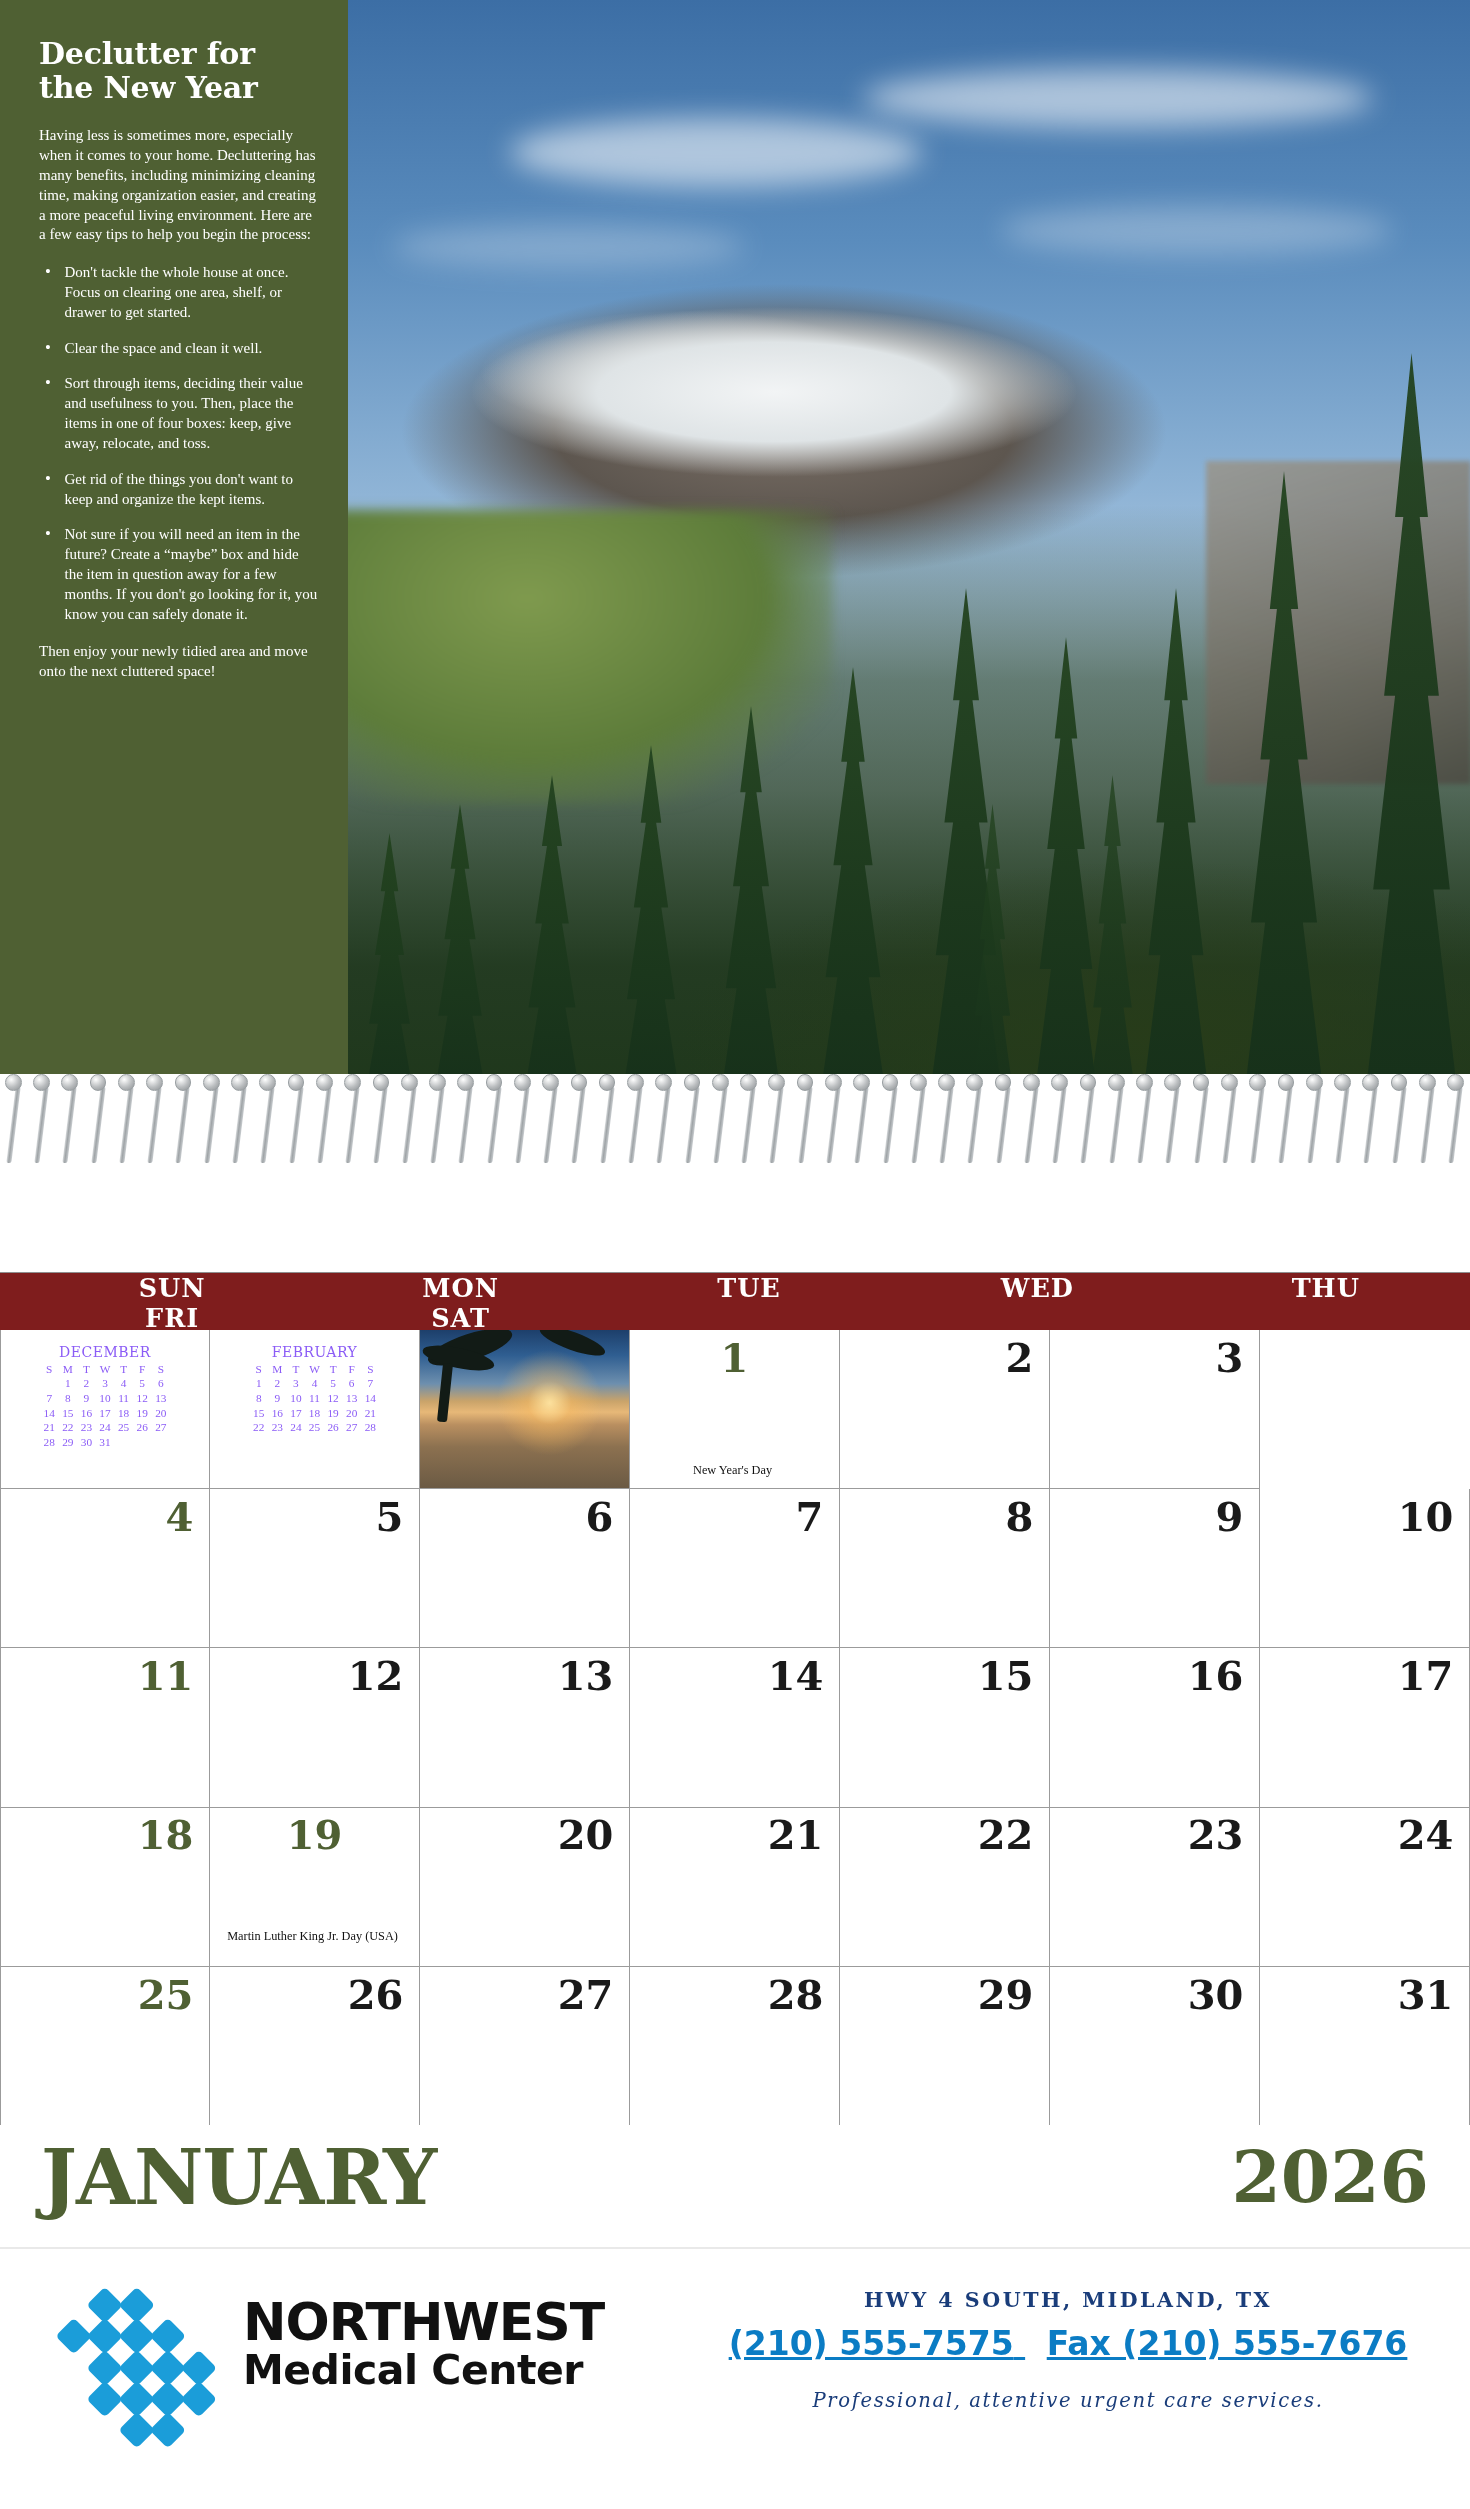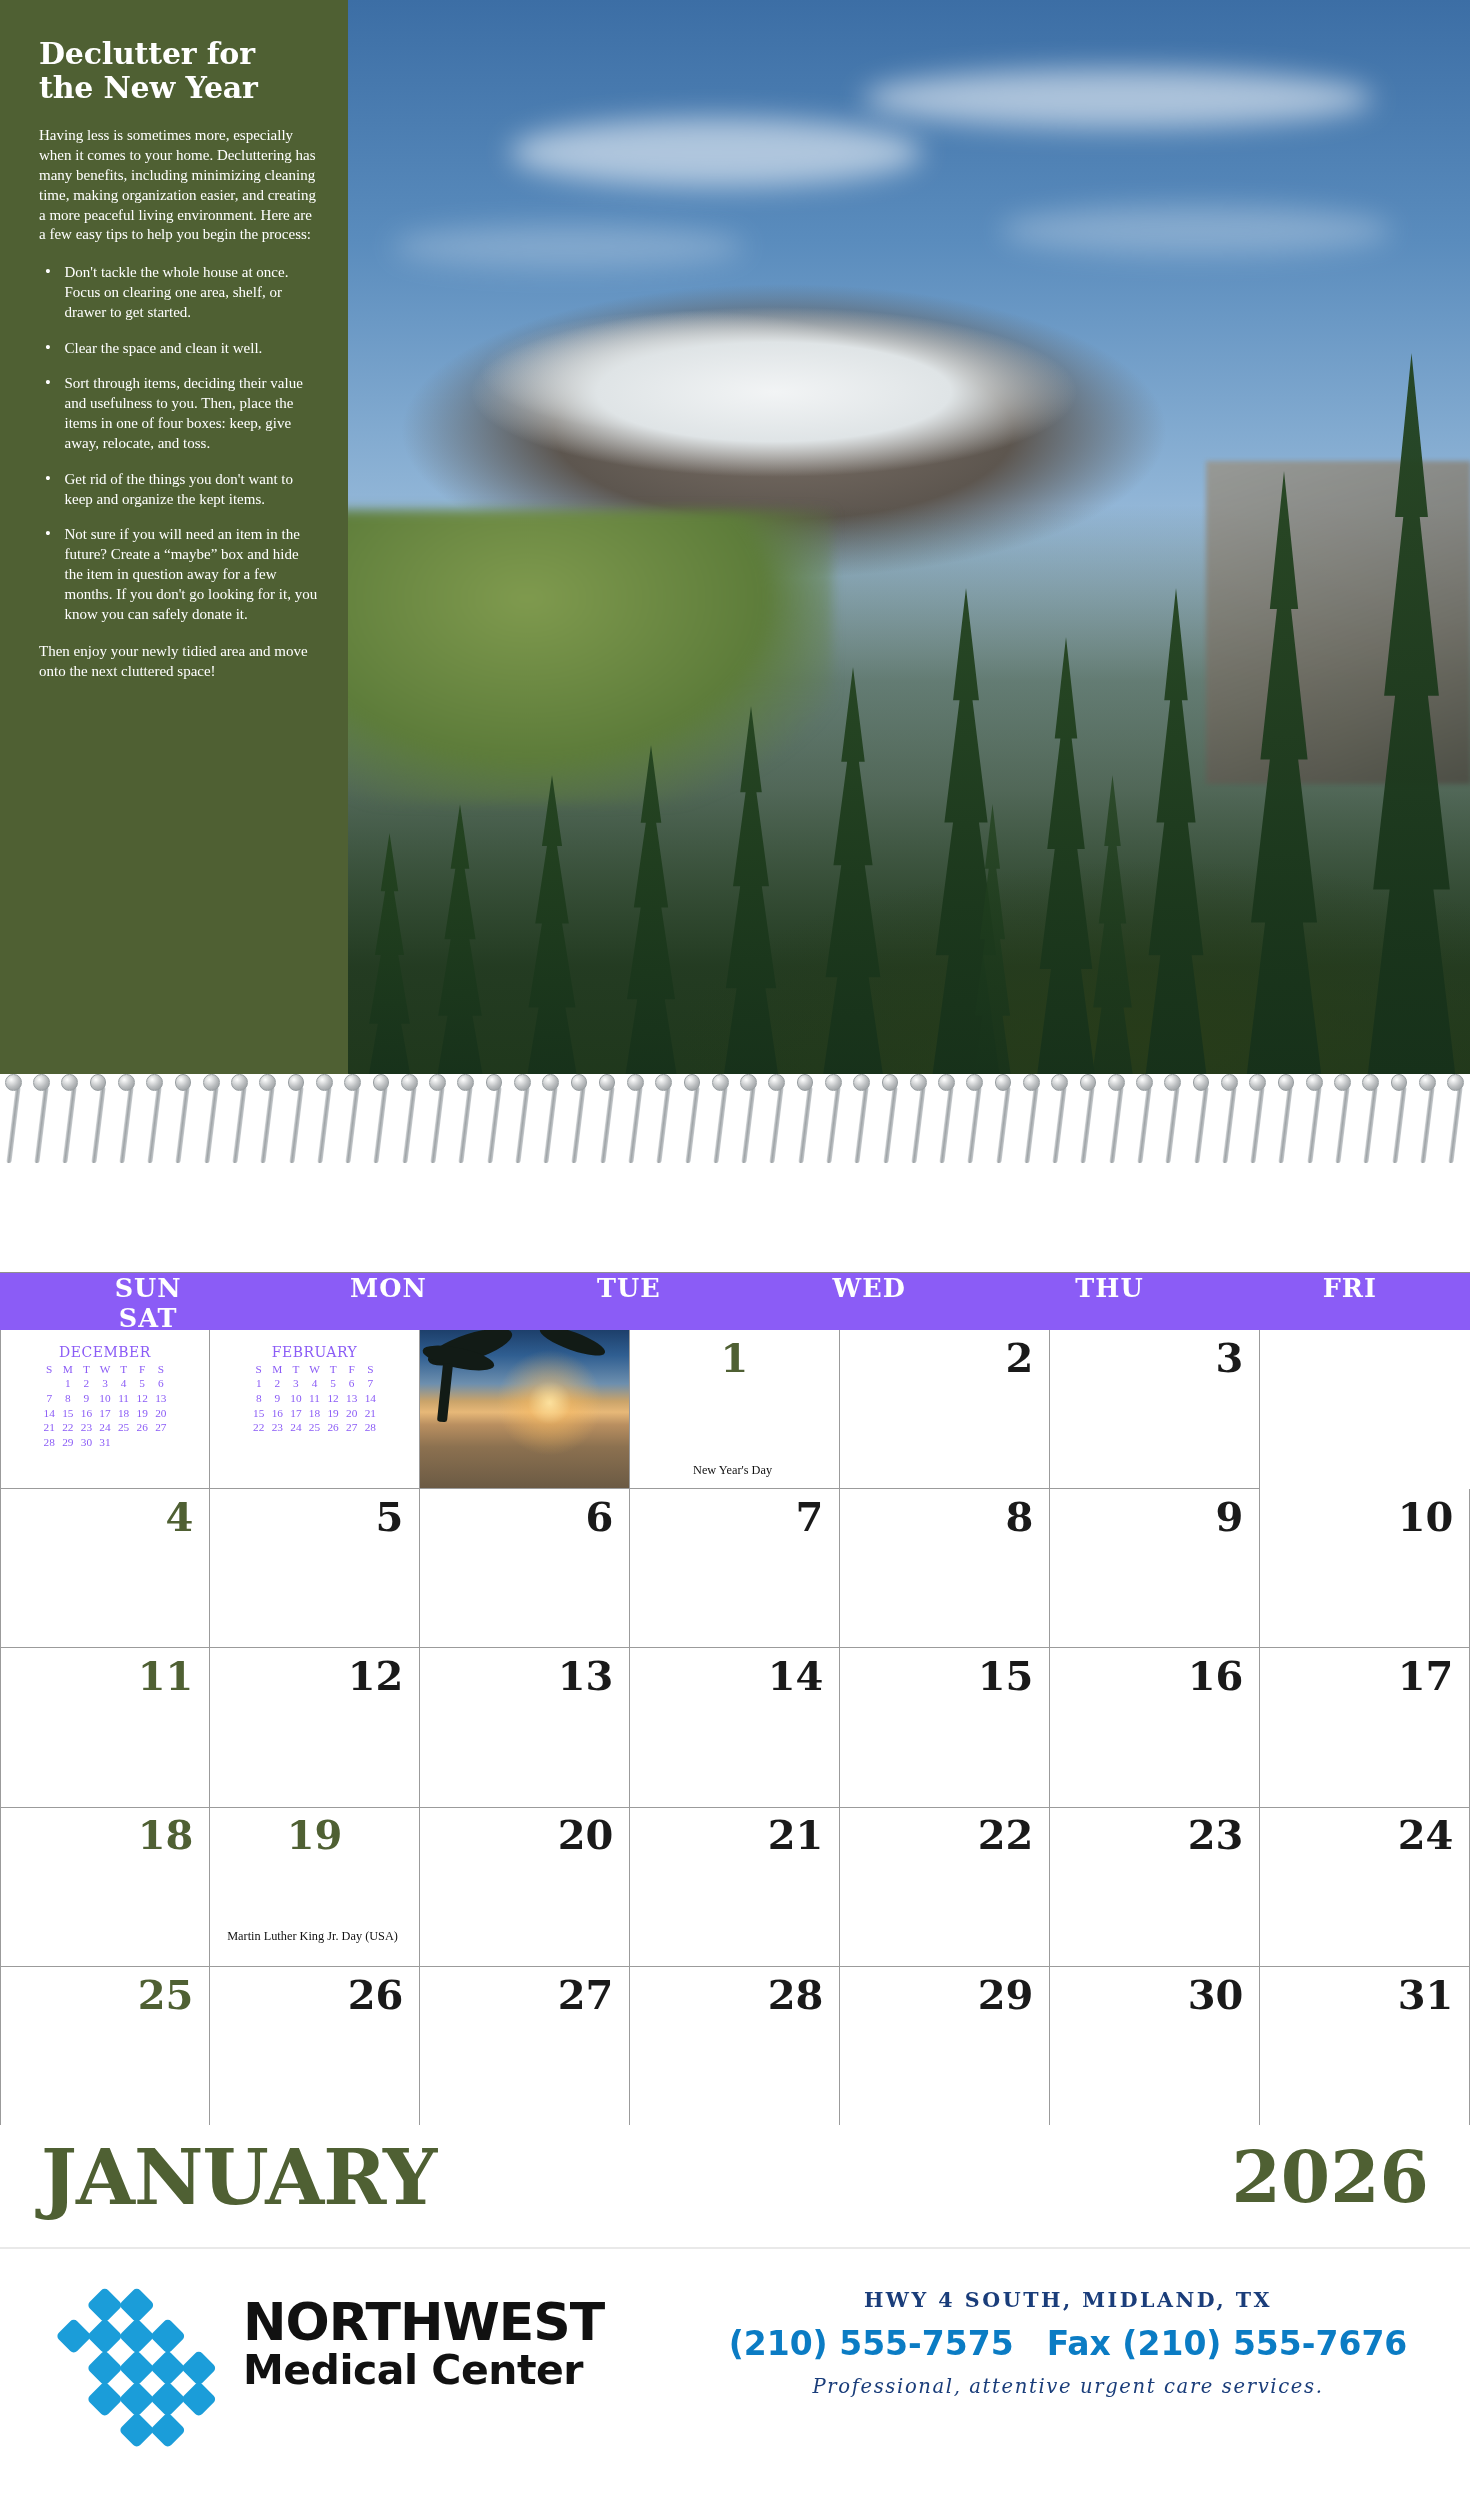--- a/index.html
+++ b/index.html
@@ -98,22 +98,22 @@
     background:linear-gradient(to right,#d7dadc,#9ea3a6 45%,#c9cdd0);
     transform:skewX(-7deg); border-radius:2px;
   }
 
   
   #cal {
     position:absolute; left:0; top:1272px; width:1470px; height:853px;
     border-top:1px solid #8f8f8f;
   }
   #dow {
-    display:grid; grid-template-columns:repeat(6,1fr);
-    background:#8b5cf6; color:#ffffff; height:57px;padding-left:28px;
+    display:grid; grid-template-columns:repeat(5,1fr);
+    background:#7f1d1d; color:#ffffff; height:57px;padding-left:28px;
   }
   #dow div {
     display:flex; align-items:center; justify-content:center;
     font-family:"DejaVu Serif", serif; font-weight:bold; font-size:25.5px; letter-spacing:1px;
   }
   #weeks { display:grid; grid-template-rows:repeat(5,1fr); height:796px; }
   .week { display:grid; grid-template-columns:repeat(7,1fr); }
   .cell {
     border-right:1px solid #9b9b9b; border-bottom:1px solid #9b9b9b;
     position:relative; overflow:hidden; background:#ffffff;
@@ -202,21 +202,21 @@
   #brand .l2 { font-size:41px; font-weight:bold; letter-spacing:-0.5px; color:#111; line-height:1.05; }
   #contact {
     position:absolute; left:725px; top:39px; width:686px; text-align:center;
     font-family:"DejaVu Sans", sans-serif;
   }
   #contact .addr {
     font-size:20.6px; letter-spacing:2.5px; color:#1a3d7a; font-weight:bold; margin-bottom:11.8px;
     font-family:"DejaVu Serif", serif;
   }
   #contact .phones {
-    font-size:33px; color:#0b7cc4; font-weight:bold; margin-bottom:12px;
+    font-size:33px; color:#0b7cc4; font-weight:bold; margin-bottom:26px;text-decoration:underline;
   }
   #contact .phones .fax { margin-left:21.6px; }
   #contact .tag {
     font-size:19.6px; color:#1a3d7a; font-style:italic; letter-spacing:1.6px; margin-bottom:9.8px;
     font-family:"DejaVu Serif", serif;
   }
   #contact .web { font-size:20.6px; color:#1b9dd9; }
 </style>
 </head>
 <body>

